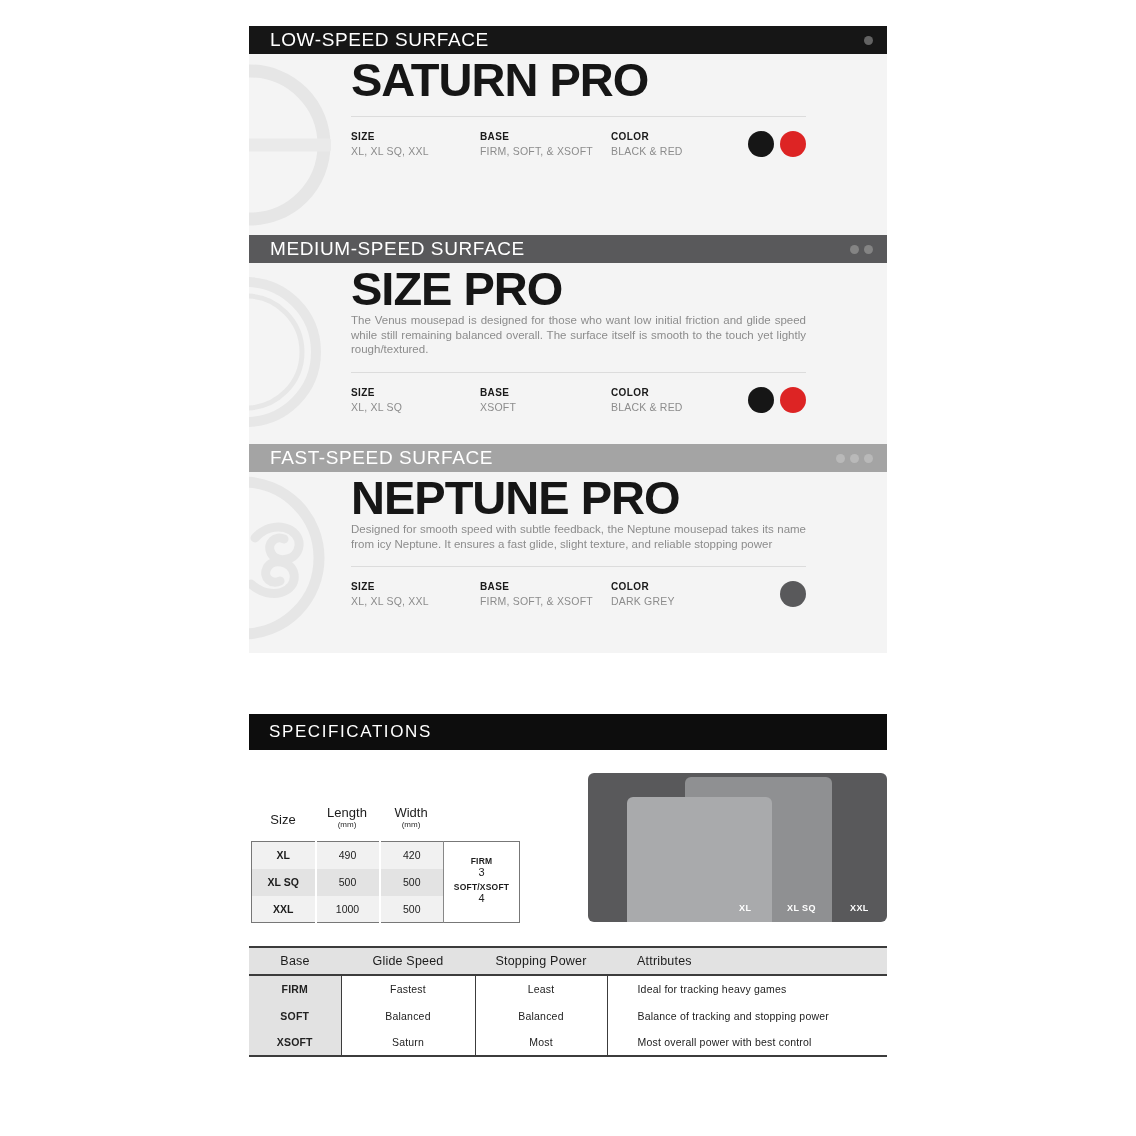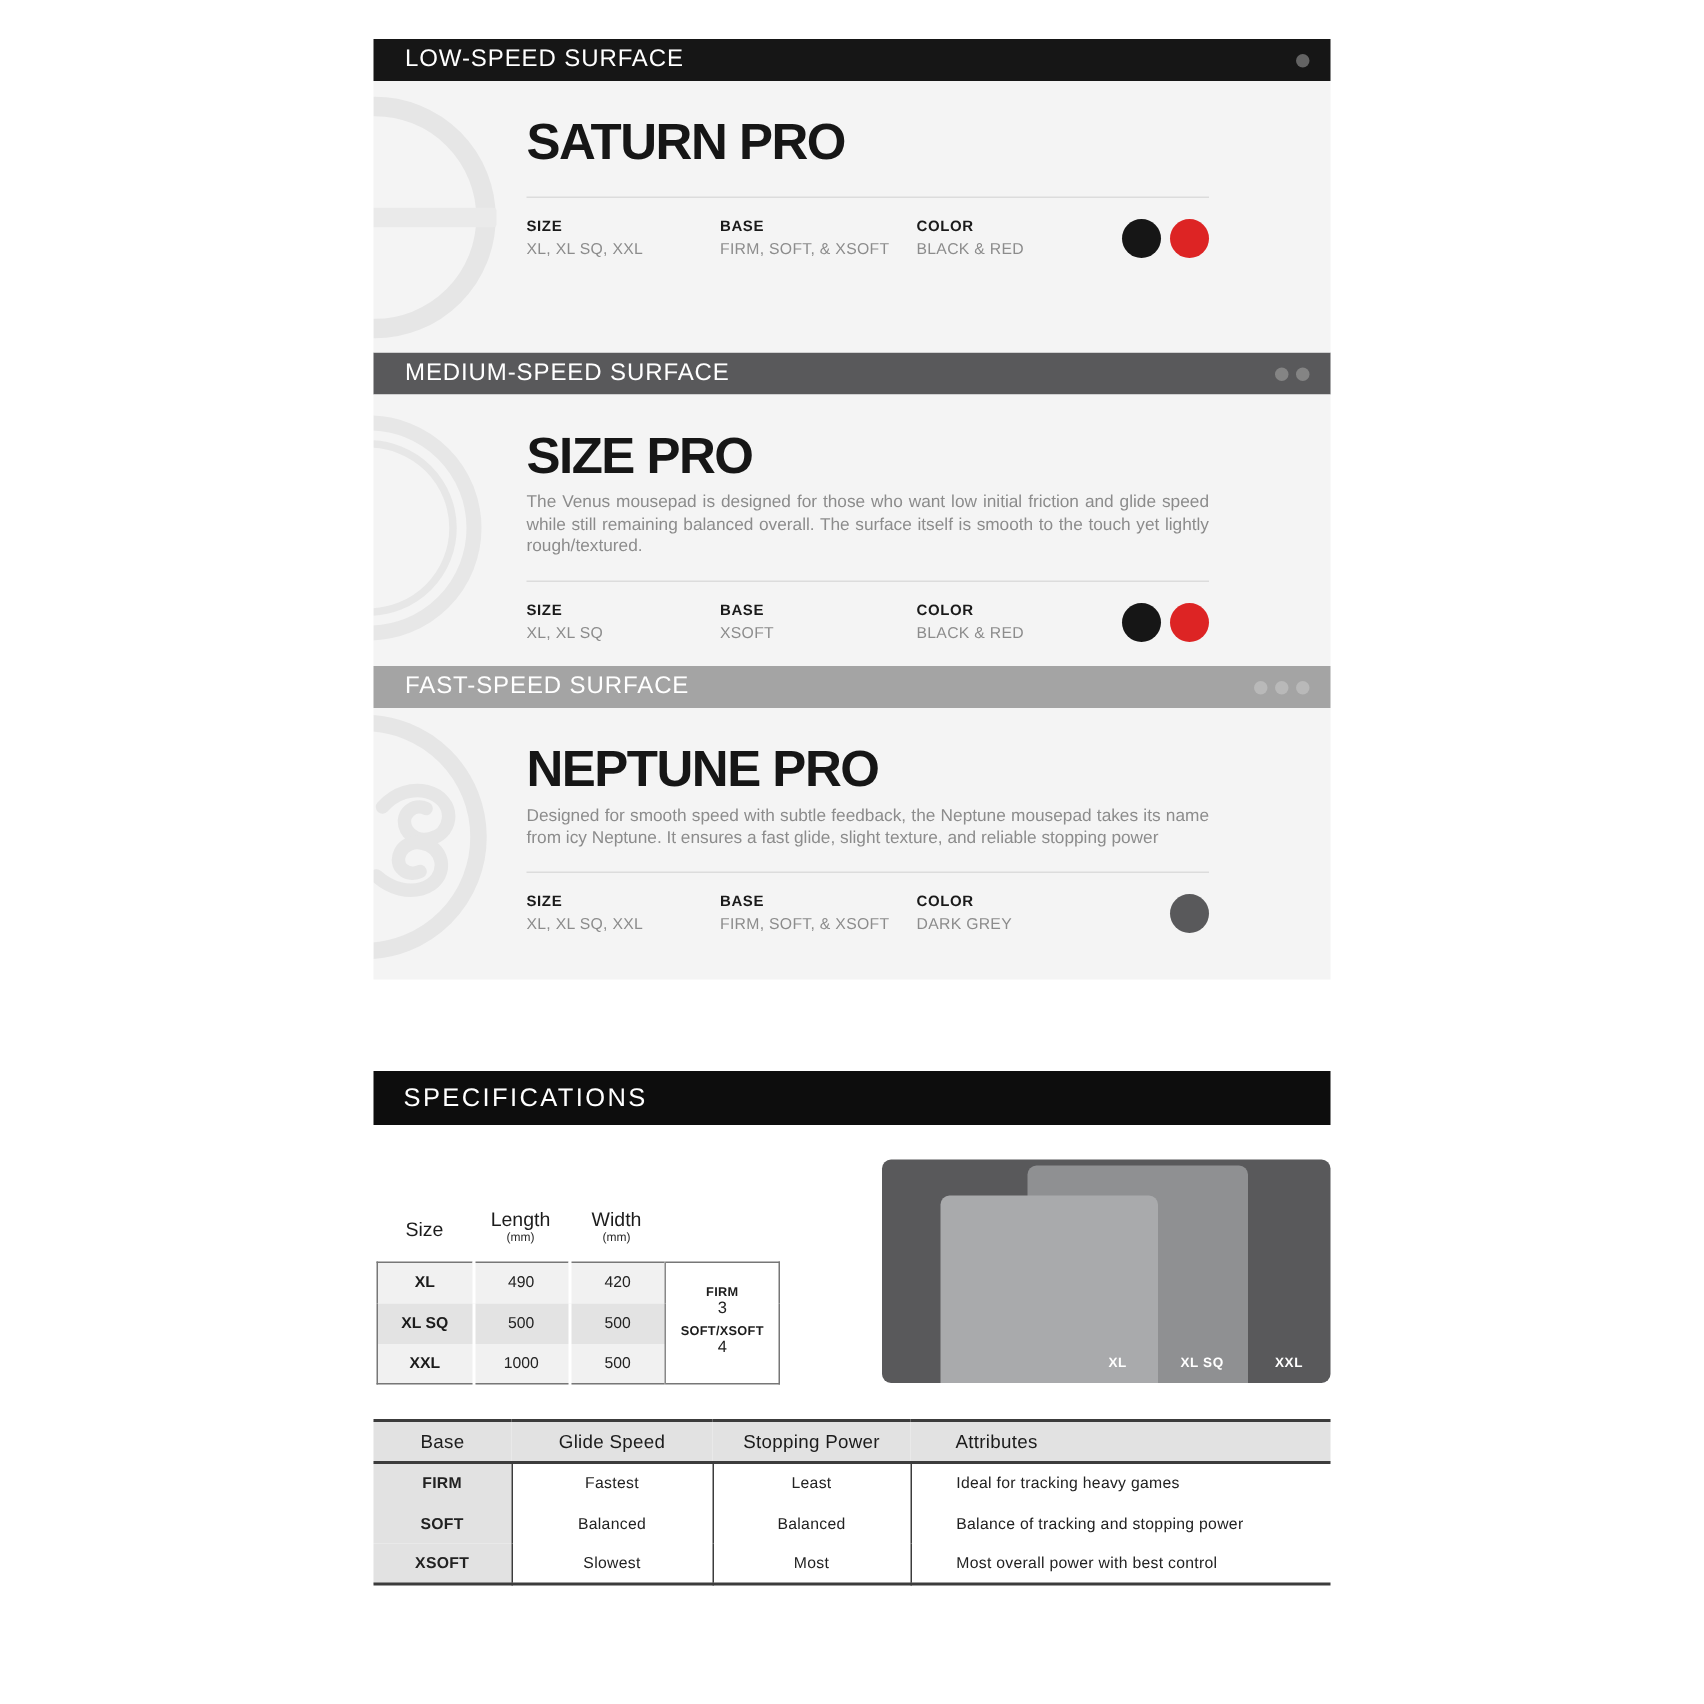--- a/index.html
+++ b/index.html
@@ -6,32 +6,32 @@
   html,body { width:1136px; height:1136px; background:#ffffff;
     font-family:"Liberation Sans", sans-serif; }
   .page { position:relative; width:1136px; height:1136px; background:#fff; overflow:hidden; }
 
   
   .panel { position:absolute; left:249px; top:26px; width:638px; }
   .sec-header { height:28px; display:flex; align-items:center; padding:0 14px 0 21px; }
   .sec-header.s1 { background:#161616; }
   .sec-header.s2 { background:#59595b; }
   .sec-header.s3 { background:#a4a4a4; }
-  .band-label { color:#fff; font-size:16px; letter-spacing:.6px; font-weight:400; }
+  .band-label { color:#fff; font-size:19px; letter-spacing:.6px; font-weight:400; }
   .hdots { margin-left:auto; display:flex; gap:5px; }
   .hdot { width:9px; height:9px; border-radius:50%; }
   .s1 .hdot { background:#636363; }
   .s2 .hdot { background:#848484; }
   .s3 .hdot { background:#b9b9b9; }
 
   .sec-body { position:relative; height:181px; background:#f4f4f4; overflow:hidden; }
   .logo { position:absolute; left:0; top:0; }
   .content { position:absolute; left:102px; top:0; width:455px; }
-  .p-title { font-size:34px; line-height:42px; font-weight:700; letter-spacing:-1px;
-    color:#161616; margin-top:20px; }
+  .p-title { font-size:47px; line-height:42px; font-weight:700; letter-spacing:-1px;
+    color:#161616; margin-top:5px; }
   .p-desc { margin-top:3px; font-size:11.5px; line-height:14.5px; color:#8c8c8c; }
   .p-desc.just { text-align:justify; }
   .divider { border:none; border-top:1px solid #dcdcdc; margin-top:15px; }
   .cols { display:flex; margin-top:14px; align-items:center; }
   .col-size { width:129px; } .col-base { width:131px; } .col-color { width:120px; }
   .attr-label { font-size:10px; font-weight:700; color:#1a1a1a; letter-spacing:.4px; }
   .attr-value { font-size:10.5px; color:#8c8c8c; margin-top:3px; letter-spacing:.2px; }
   .swatches { margin-left:auto; display:flex; gap:6px; }
   .swatch { width:26px; height:26px; border-radius:50%; }
 
@@ -279,20 +279,20 @@
       <td class="b-attr">Ideal for tracking heavy games</td>
     </tr>
     <tr>
       <td class="b-name">SOFT</td>
       <td class="b-glide">Balanced</td>
       <td class="b-stop">Balanced</td>
       <td class="b-attr">Balance of tracking and stopping power</td>
     </tr>
     <tr>
       <td class="b-name">XSOFT</td>
-      <td class="b-glide">Slowest</td>
+      <td class="b-glide">Saturn</td>
       <td class="b-stop">Most</td>
       <td class="b-attr">Most overall power with best control</td>
     </tr>
   </tbody>
     </table>
 
 </div>
 
 </body></html>

